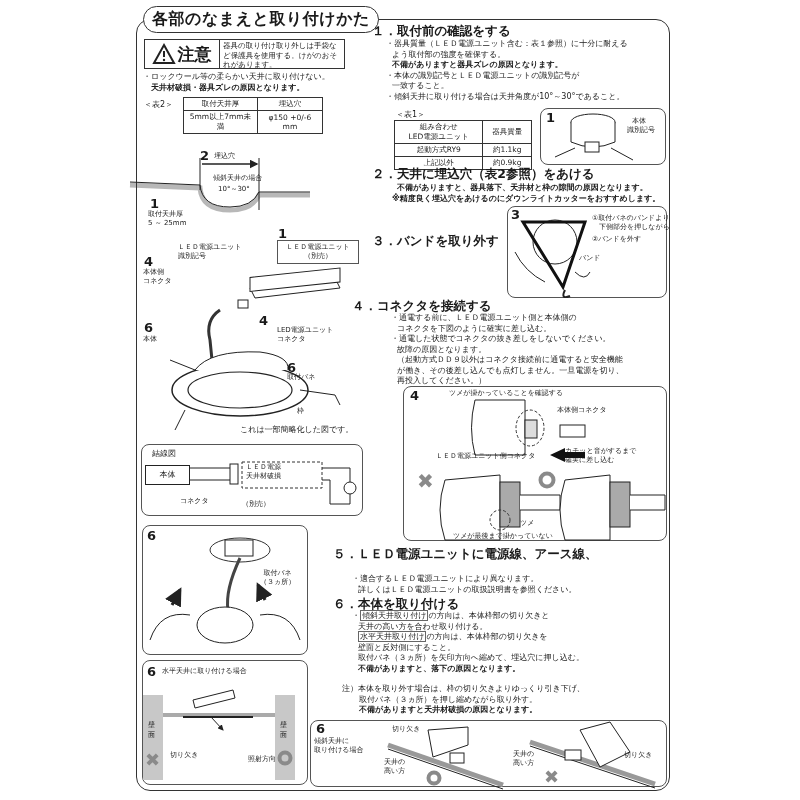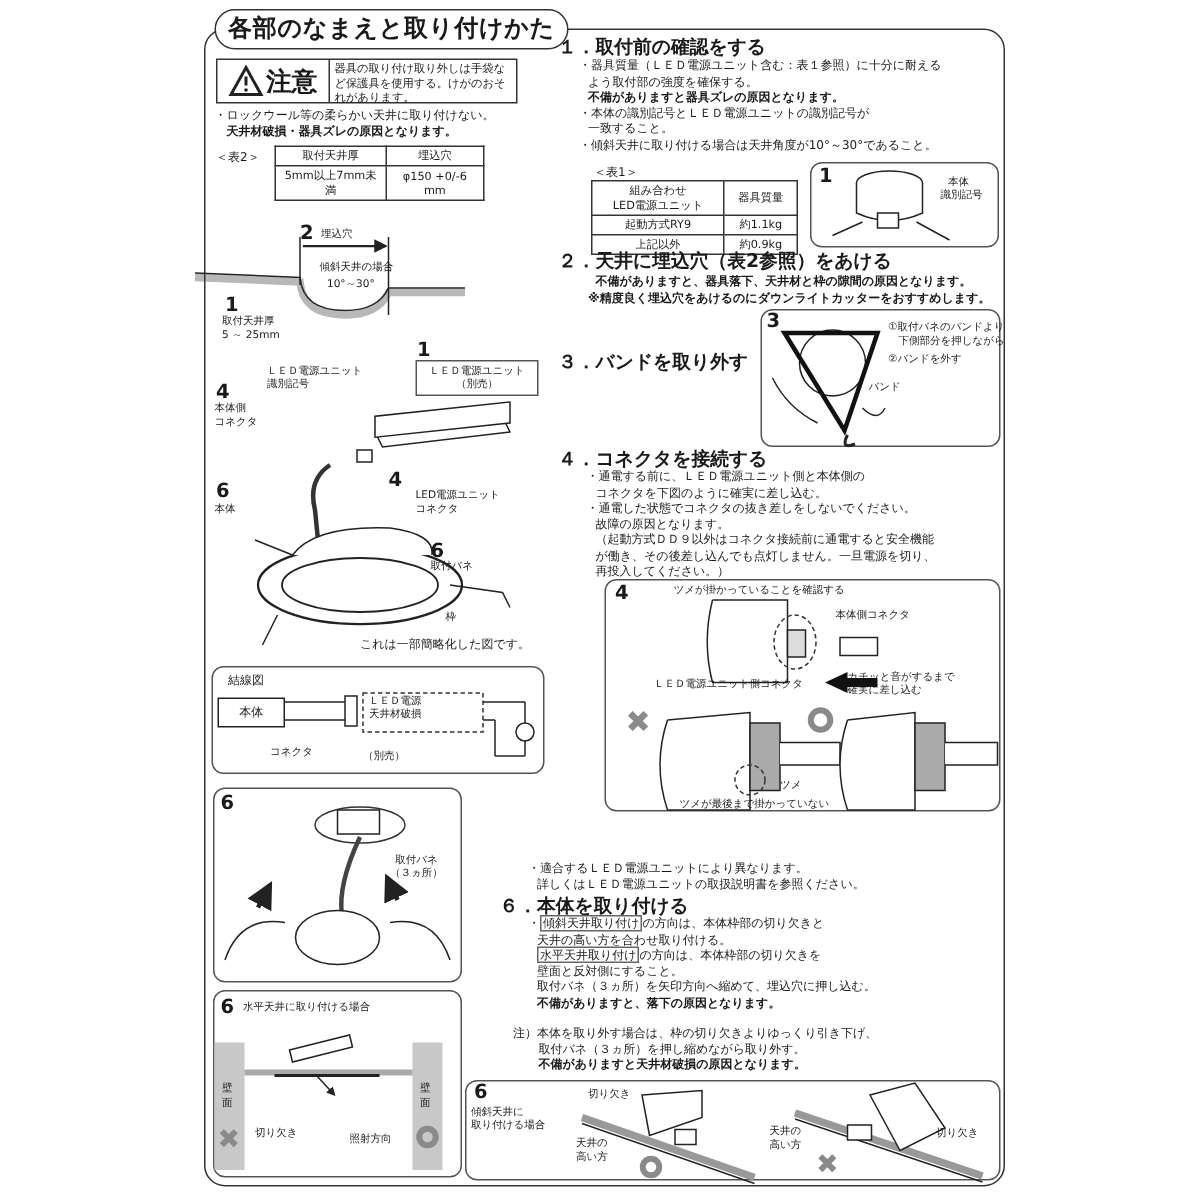--- a/index.html
+++ b/index.html
@@ -169,21 +169,21 @@
 <svg style="left:277px;top:750px" width="16" height="16">
     <circle cx="8" cy="8" r="5.5" fill="none" stroke="#8a8a8a" stroke-width="4"></circle>
   </svg>
 <svg style="left:163px;top:680px" width="112" height="50">
   <rect x="0" y="33" width="112" height="4" fill="#aaa"></rect>
   <line x1="20" y1="37" x2="90" y2="37" stroke="#222" stroke-width="2"></line>
   <polygon points="30,20 70,10 72,18 32,28" fill="#fff" stroke="#222"></polygon>
   <line x1="48" y1="37" x2="60" y2="50" stroke="#222" marker-end="url(#a)"></line>
 </svg>
 <div class="abs tiny" style="left:170px;top:751px">切り欠き</div>
-<div class="abs tiny" style="left:233px;top:755px">照射方向</div>
+<div class="abs tiny" style="left:248px;top:755px">照射方向</div>
 
 <div class="abs h2" style="left:372px;top:23px">１．取付前の確認をする</div>
 <div class="abs small" style="left:392px;top:39px">
   <div style="margin-left:-6px">・器具質量（ＬＥＤ電源ユニット含む：表１参照）に十分に耐える</div>
   <div>よう取付部の強度を確保する。</div>
   <div class="bold">不備がありますと器具ズレの原因となります。</div>
   <div style="margin-left:-6px">・本体の識別記号とＬＥＤ電源ユニットの識別記号が</div>
   <div>一致すること。</div>
   <div style="margin-left:-6px">・傾斜天井に取り付ける場合は天井角度が10°～30°であること。</div>
 </div>
@@ -233,21 +233,21 @@
   <path d="M0,40 Q10,60 30,70 M60,60 Q70,70 75,60" stroke="#222" fill="none"></path>
   <path d="M50,78 Q45,88 55,84" stroke="#222" stroke-width="2" fill="none"></path>
 </svg>
 <div class="abs tiny" style="left:592px;top:214px">
   <div>①取付バネのバンドより</div>
   <div style="padding-left:7px">下側部分を押しながら</div>
 </div>
 <div class="abs tiny" style="left:592px;top:235px">②バンドを外す</div>
 <div class="abs tiny" style="left:579px;top:254px">バンド</div>
 
-<div class="abs h2" style="left:372px;top:298px">４．コネクタを接続する</div>
+<div class="abs h2" style="left:352px;top:298px">４．コネクタを接続する</div>
 <div class="abs small" style="left:397px;top:313px">
   <div style="margin-left:-6px">・通電する前に、ＬＥＤ電源ユニット側と本体側の</div>
   <div>コネクタを下図のように確実に差し込む。</div>
   <div style="margin-left:-6px">・通電した状態でコネクタの抜き差しをしないでください。</div>
   <div>故障の原因となります。</div>
   <div>（起動方式ＤＤ９以外はコネクタ接続前に通電すると安全機能</div>
   <div>が働き、その後差し込んでも点灯しません。一旦電源を切り、</div>
   <div>再投入してください。）</div>
 </div>
 <div class="box" style="left:403px;top:386px;width:264px;height:155px"></div>
@@ -274,20 +274,21 @@
   <div>確実に差し込む</div>
 </div>
 <div class="abs" style="left:417px;top:469px;font-size:20px;color:#8a8a8a;font-weight:bold">✖</div>
 <svg style="left:538px;top:471px" width="18" height="18">
     <circle cx="9" cy="9" r="6.5" fill="none" stroke="#8a8a8a" stroke-width="4"></circle>
   </svg>
 <div class="abs tiny" style="left:520px;top:519px">ツメ</div>
 <div class="abs tiny" style="left:453px;top:532px">ツメが最後まで掛かっていない</div>
 
 <div class="abs h2" style="left:333px;top:546px">
+  <div>５．ＬＥＤ電源ユニットに電源線、アース線、</div>
 </div>
 <div class="abs small" style="left:358px;top:574px">
   <div style="margin-left:-6px">・適合するＬＥＤ電源ユニットにより異なります。</div>
   <div>詳しくはＬＥＤ電源ユニットの取扱説明書を参照ください。</div>
 </div>
 
 <div class="abs h2" style="left:333px;top:596px">６．本体を取り付ける</div>
 <div class="abs small" style="left:358px;top:611px">
   <div style="margin-left:-6px">・<span class="boxed">傾斜天井取り付け</span><span>の方向は、本体枠部の切り欠きと</span></div>
   <div>天井の高い方を合わせ取り付ける。</div>

